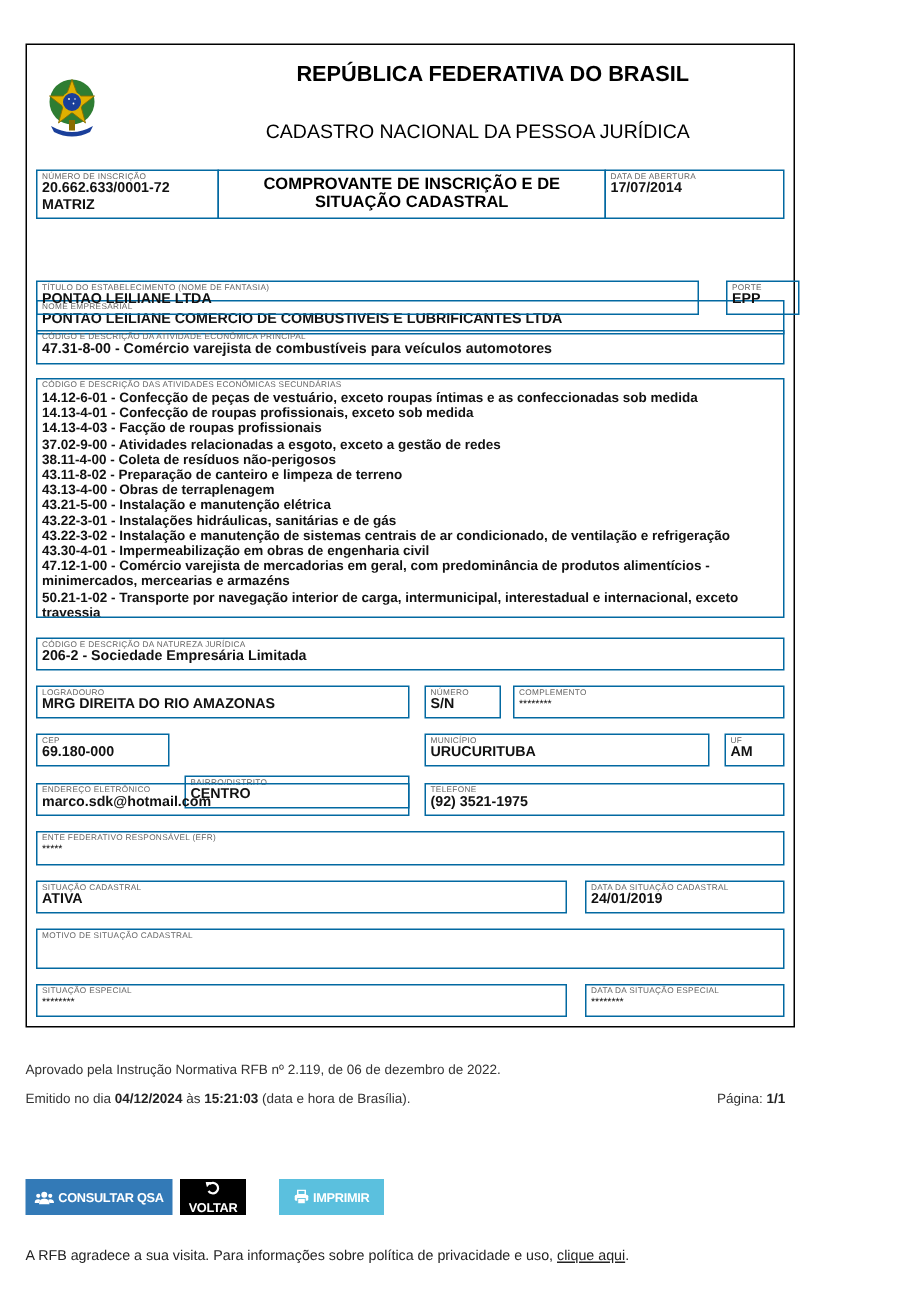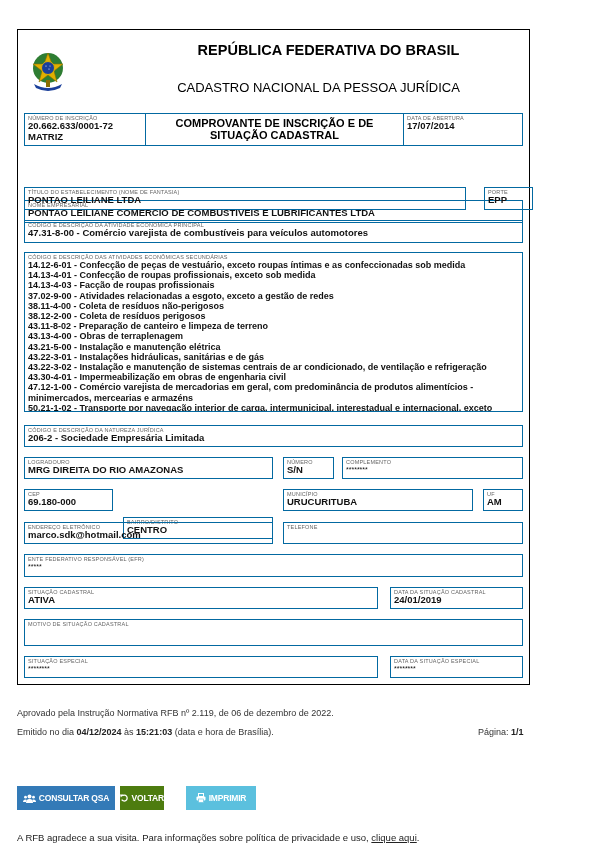--- a/index.html
+++ b/index.html
@@ -14,21 +14,21 @@
   .lbl { display: block; font-size: 5.5px; color: #666; letter-spacing: 0.2px; line-height: 6px; text-transform: uppercase; white-space: nowrap; }
   .val { display: block; font-size: 9.5px; font-weight: bold; line-height: 10.5px; color: #111; }
   .val.stars { font-size: 7px; font-weight: normal; }
   .sec-list { margin: 0; padding: 0; list-style: none; }
   .sec-list li { font-size: 9px; font-weight: bold; line-height: 10.2px; color: #111; }
   .comp-title { position: absolute; text-align: center; font-weight: bold; font-size: 11px; line-height: 12px; }
   .footer-text { position: absolute; font-size: 9px; color: #333; }
   .footer-text b { color: #222; }
   .btn { position: absolute; top: 786px; height: 24px; border: none; color: #fff; font-family: "Liberation Sans", sans-serif; font-size: 8.5px; font-weight: bold; display: flex; align-items: center; justify-content: center; gap: 3px; padding: 0; cursor: pointer; letter-spacing: -0.2px; }
   .btn-qsa { left: 17px; width: 98px; background: #337ab7; }
-  .btn-voltar { left: 120px; width: 44px; background: #4d7c0f; }
+  .btn-voltar { left: 120px; width: 44px; background: #000000; flex-direction: column; }
   .btn-imprimir { left: 186px; width: 70px; background: #5bc0de; }
   .thanks { position: absolute; left: 17px; top: 832px; font-size: 9.5px; color: #222; }
   .thanks a { color: #222; text-decoration: underline; }
 </style>
 </head>
 <body>
 
 <div class="frame"></div>
 
 <svg class="crest" viewBox="0 0 40 42">
@@ -82,21 +82,20 @@
 </div>
 
 <div class="box" style="left:24px;top:252px;width:499px;height:160px;">
   <span class="lbl">CÓDIGO E DESCRIÇÃO DAS ATIVIDADES ECONÔMICAS SECUNDÁRIAS</span>
   <ul class="sec-list">
     <li>14.12-6-01 - Confecção de peças de vestuário, exceto roupas íntimas e as confeccionadas sob medida</li>
     <li>14.13-4-01 - Confecção de roupas profissionais, exceto sob medida</li>
     <li>14.13-4-03 - Facção de roupas profissionais</li>
     <li>37.02-9-00 - Atividades relacionadas a esgoto, exceto a gestão de redes</li>
     <li>38.11-4-00 - Coleta de resíduos não-perigosos</li>
-    <li>38.12-2-00 - Coleta de resíduos perigosos</li>
     <li>43.11-8-02 - Preparação de canteiro e limpeza de terreno</li>
     <li>43.13-4-00 - Obras de terraplenagem</li>
     <li>43.21-5-00 - Instalação e manutenção elétrica</li>
     <li>43.22-3-01 - Instalações hidráulicas, sanitárias e de gás</li>
     <li>43.22-3-02 - Instalação e manutenção de sistemas centrais de ar condicionado, de ventilação e refrigeração</li>
     <li>43.30-4-01 - Impermeabilização em obras de engenharia civil</li>
     <li>47.12-1-00 - Comércio varejista de mercadorias em geral, com predominância de produtos alimentícios - minimercados, mercearias e armazéns</li>
     <li>50.21-1-02 - Transporte por navegação interior de carga, intermunicipal, interestadual e internacional, exceto travessia</li>
   </ul>
 </div>
@@ -135,20 +134,21 @@
   <span class="lbl">UF</span>
   <span class="val">AM</span>
 </div>
 
 <div class="box" style="left:24px;top:522px;width:249px;height:22px;">
   <span class="lbl">ENDEREÇO ELETRÔNICO</span>
   <span class="val">marco.sdk@hotmail.com</span>
 </div>
 <div class="box" style="left:283px;top:522px;width:240px;height:22px;">
   <span class="lbl">TELEFONE</span>
+  <span class="val">(92) 3521-1975</span>
 </div>
 
 <div class="box" style="left:24px;top:554px;width:499px;height:23px;">
   <span class="lbl">ENTE FEDERATIVO RESPONSÁVEL (EFR)</span>
   <span class="val stars">*****</span>
 </div>
 
 <div class="box" style="left:24px;top:587px;width:354px;height:22px;">
   <span class="lbl">SITUAÇÃO CADASTRAL</span>
   <span class="val">ATIVA</span>

